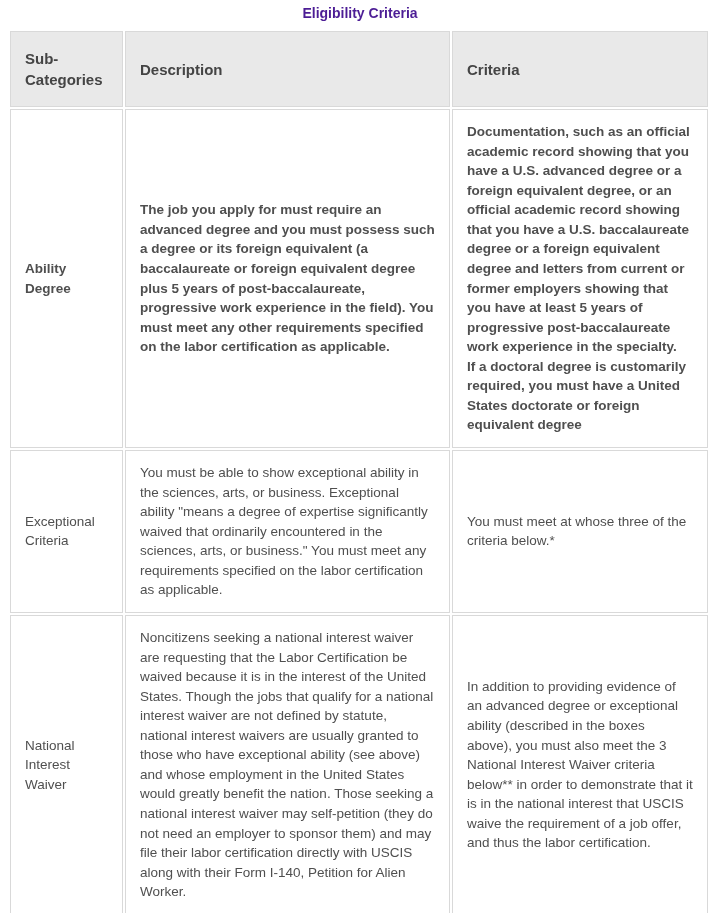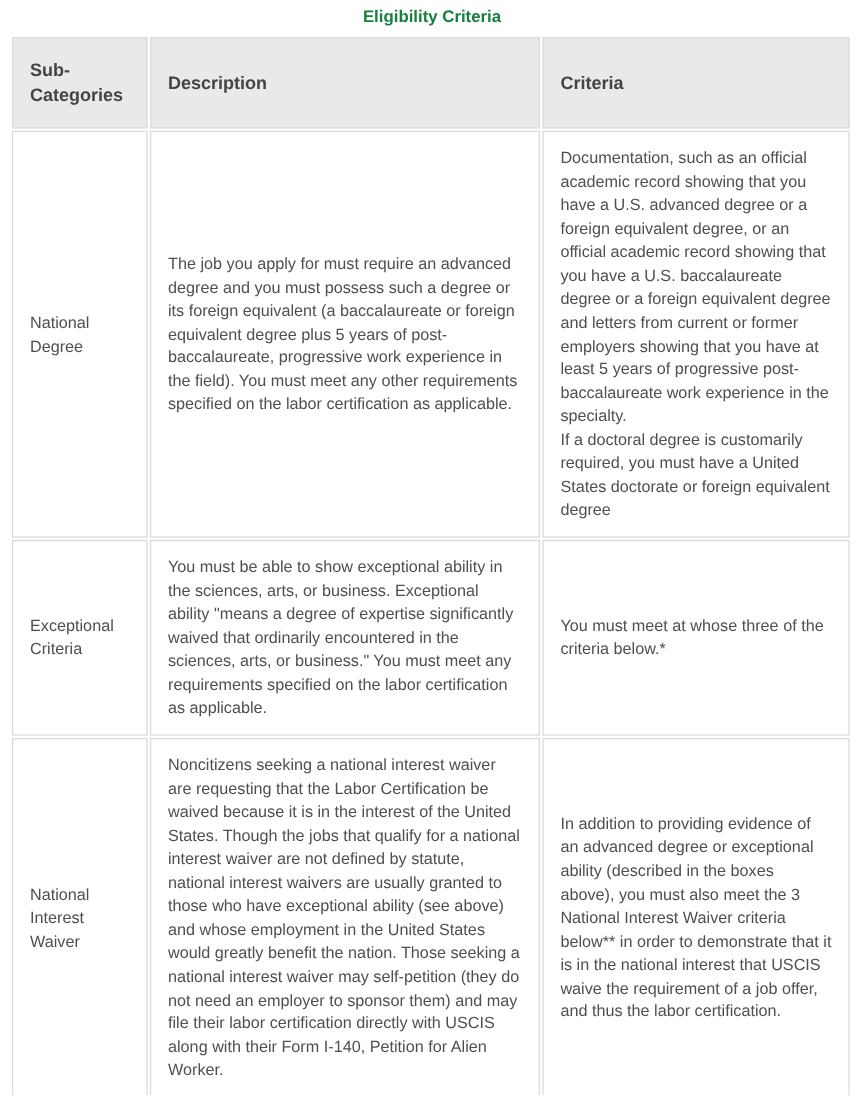--- a/index.html
+++ b/index.html
@@ -13,21 +13,21 @@
     height: 913px;
     box-sizing: border-box;
     padding: 5px 8px 0 8px;
     background: #ffffff;
     overflow: hidden;
   }
   .title {
     text-align: center;
     font-size: 14px;
     font-weight: bold;
-    color: #15803d;
+    color: #4c1d95;
     margin: 0 0 7px 0;
     line-height: 17px;
   }
   table.elig-table {
     width: 700px;
     table-layout: fixed;
     border-collapse: separate;
     border-spacing: 2px;
     background: #ffffff;
   }
@@ -49,21 +49,21 @@
     padding: 10px 14px;
     line-height: 1.4;
   }
   td {
     background: #ffffff;
     color: #4f4f4f;
     font-size: 13.5px;
     line-height: 1.45;
     padding: 12px 14px;
   }
-  tbody tr:nth-child(1) td { height: 339px; }
+  tbody tr:nth-child(1) td { height: 339px; font-weight: bold; }
   tbody tr:nth-child(2) td { height: 151px; }
   tbody tr:nth-child(3) td { height: 279px; }
   td p { margin: 0; }
   td p + p { }
 </style>
 </head>
 <body>
 
 <div class="page">
   <div class="title">Eligibility Criteria</div>
@@ -77,21 +77,21 @@
     <thead>
       <tr>
         <th>Sub-Categories</th>
         <th>Description</th>
         <th>Criteria</th>
       </tr>
     </thead>
     <tbody>
         <tr>
           <td>
-            <p>National Degree</p>
+            <p>Ability Degree</p>
           </td>
           <td>
             <p>The job you apply for must require an advanced degree and you must possess such a degree or its foreign equivalent (a baccalaureate or foreign equivalent degree plus 5 years of post-baccalaureate, progressive work experience in the field). You must meet any other requirements specified on the labor certification as applicable.</p>
           </td>
           <td>
             <p>Documentation, such as an official academic record showing that you have a U.S. advanced degree or a foreign equivalent degree, or an official academic record showing that you have a U.S. baccalaureate degree or a foreign equivalent degree and letters from current or former employers showing that you have at least 5 years of progressive post-baccalaureate work experience in the specialty.</p>
             <p>If a doctoral degree is customarily required, you must have a United States doctorate or foreign equivalent degree</p>
           </td>
         </tr>
         <tr>

